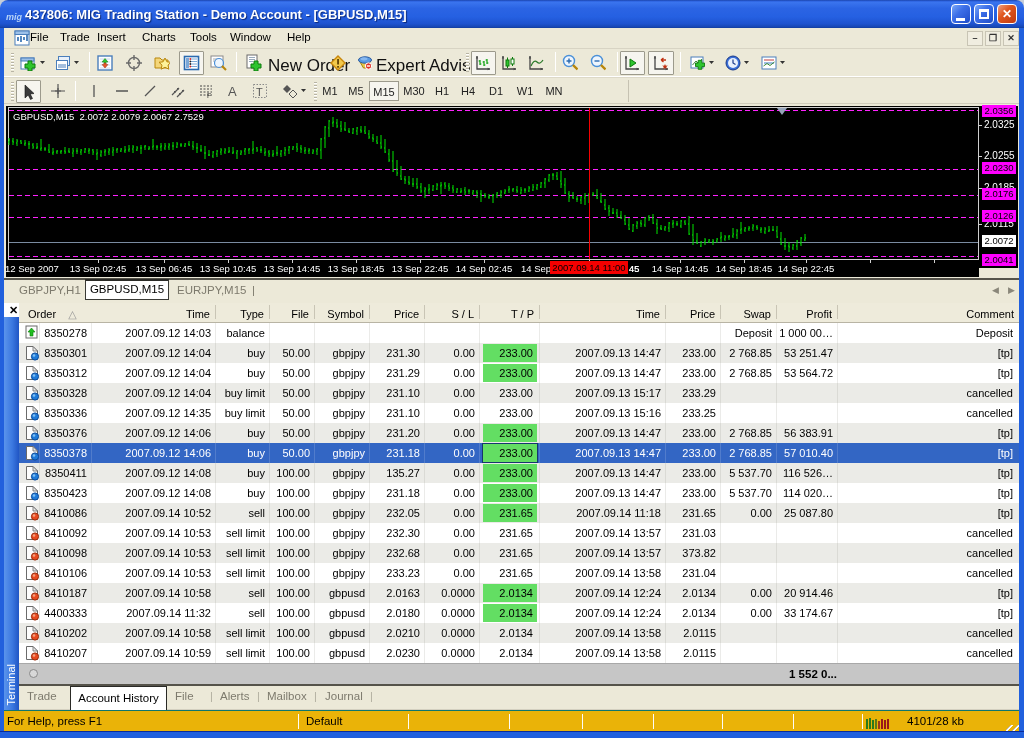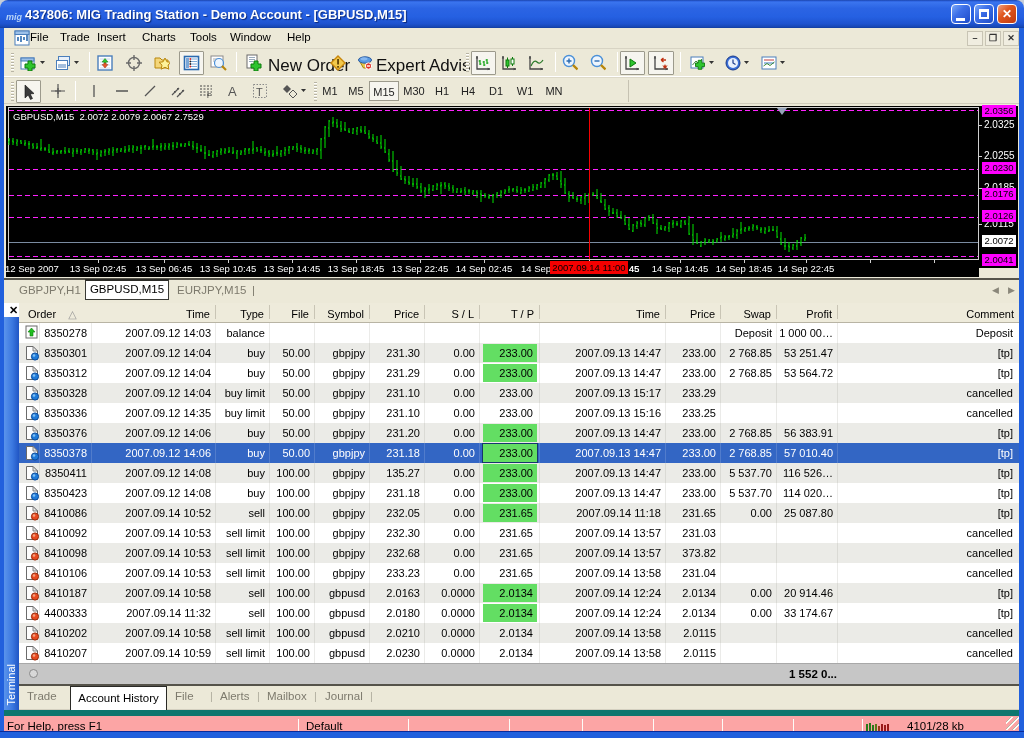--- a/index.html
+++ b/index.html
@@ -91,22 +91,22 @@
 #tline{left:19px;top:684px;width:1001px;height:2px;background:#55534a}
 
 #ttabs{left:19px;top:686px;width:1001px;height:24px;background:#ece9d8;
  border-bottom:1px solid #d4d0c0}
 .ttab{top:4px;font-size:11.5px;color:#7d7a6d}
 .ttsep{top:4px;color:#b0ad9e;font-size:11px}
 #ttact{left:51px;top:0px;width:97px;height:24px;background:#fff;
  border:1px solid #2a2a26;border-bottom:none;color:#000;text-align:center;
  font-size:11.5px;line-height:22px}
 
-#status{left:4px;top:710px;width:1016px;height:21px;background:#fca5a5;
- border-top:6px solid #0f766e;font-size:11.5px;color:#000}
+#status{left:4px;top:710px;width:1016px;height:29px;background:#eab308;
+ border-top:1px solid #0f766e;font-size:11.5px;color:#000}
 #status .sgroove{position:absolute;top:3px;width:1px;height:15px;background:#c2beae;
  border-right:1px solid #fdfcf8}
 #sgrip{position:absolute;right:1px;bottom:1px;width:13px;height:13px;
  background:repeating-linear-gradient(135deg,transparent 0 3px,#b8b4a4 3px 4px,#fdfdf8 4px 5px)}
 
 #bl{left:0;top:28px;width:4px;height:703px;background:#2160dd}
 #br{left:1019px;top:28px;width:5px;height:703px;background:#2160dd}
 #bb{left:0;top:731px;width:1024px;height:7px;background:#2160dd;border-top:1px solid #0a2a9a}
 </style></head><body>
 <div id="win">

